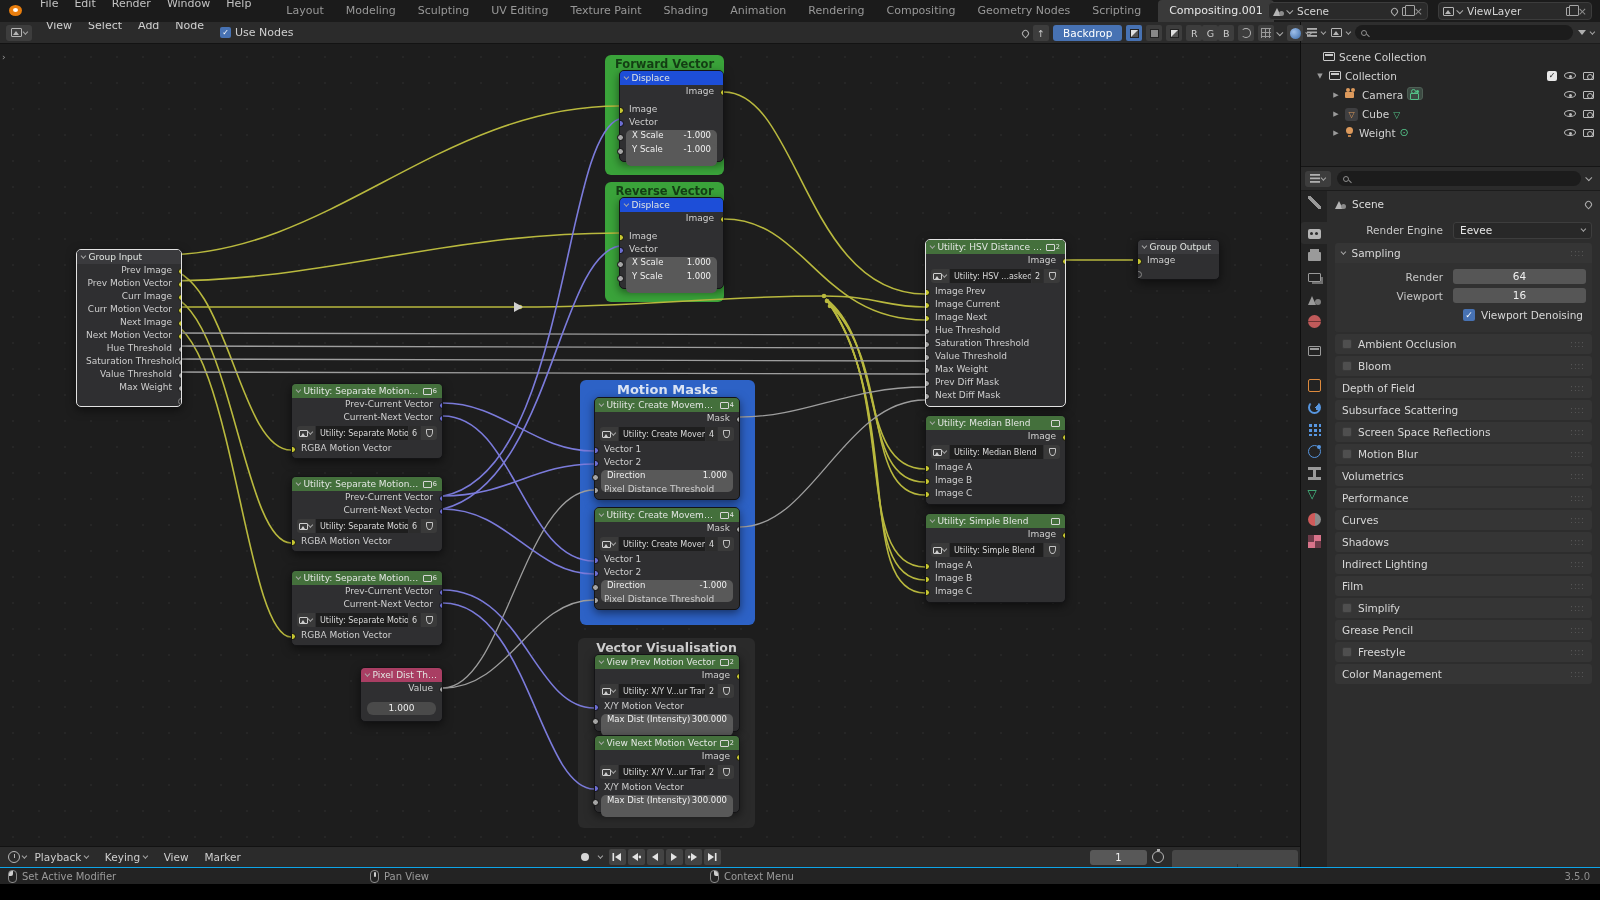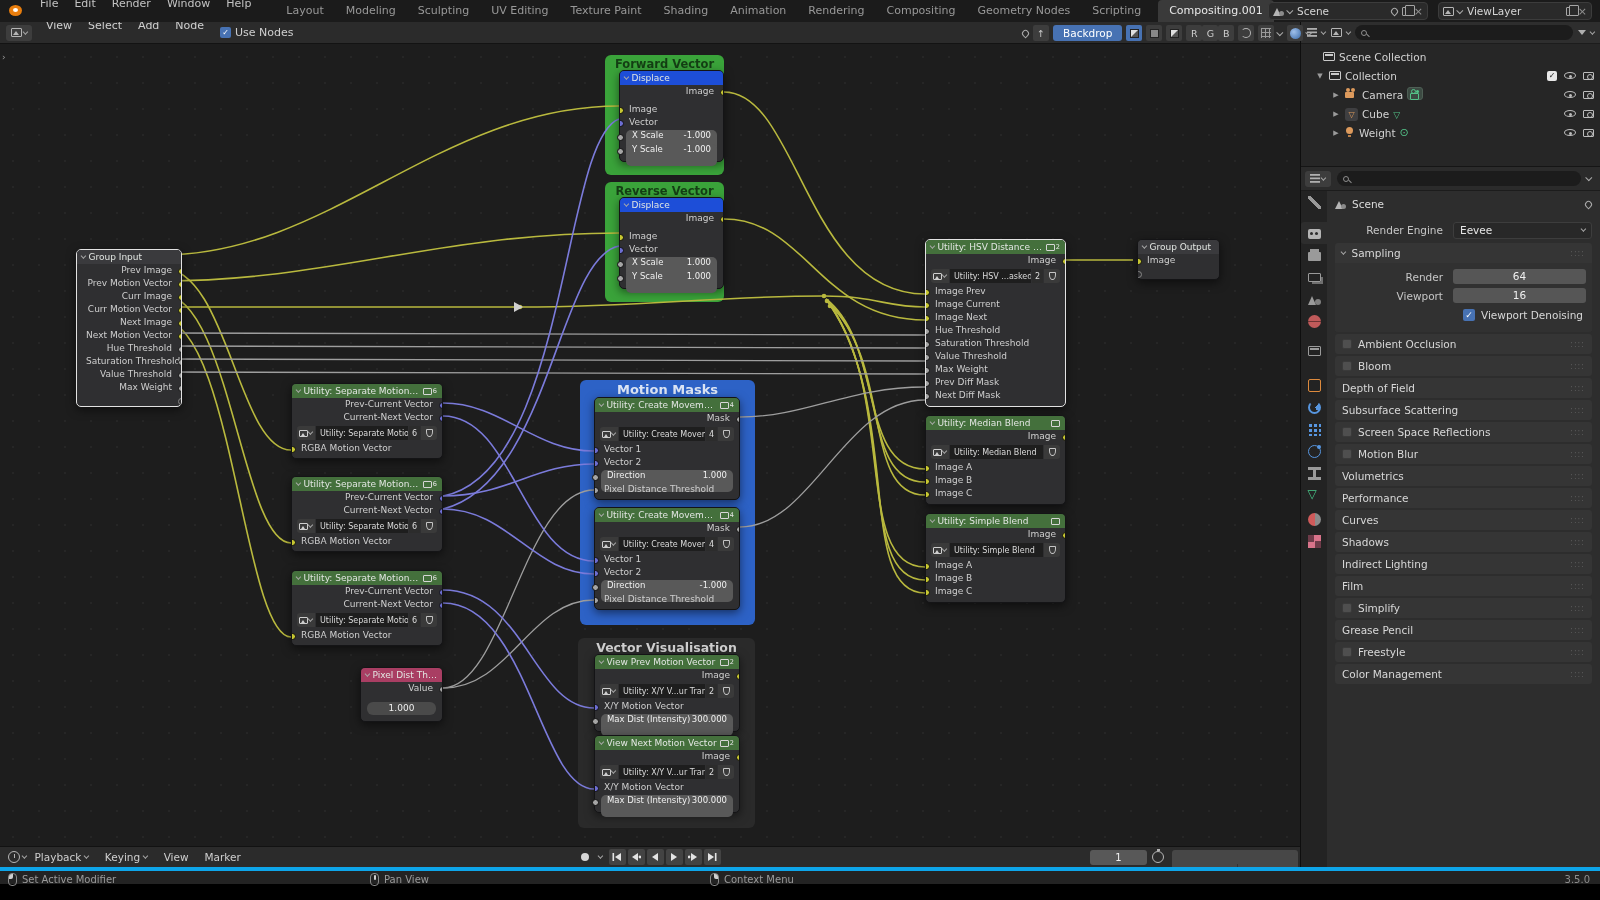--- a/index.html
+++ b/index.html
@@ -191,21 +191,21 @@
 .tbtn{width:17px;height:16px;background:#434343;border-radius:2px;display:flex;align-items:center;justify-content:center}
 .recdot{width:8px;height:8px;border-radius:50%;background:#d6d6d6}
 .framefield{position:absolute;left:1090px;top:3px;width:57px;height:15px;background:#585858;border-radius:3px;text-align:center;line-height:15px;color:#f2f2f2;font-size:10px}
 .stopwatch{position:absolute;left:1152px;top:4px;width:12px;height:12px;border:1.3px solid #b5b5b5;border-radius:50%}
 .stopwatch::after{content:"";position:absolute;left:3.5px;top:-3px;width:3px;height:2px;background:#b5b5b5}
 .startend{position:absolute;left:1172px;top:3px;width:126px;height:29px;background:#474747;border-radius:3px;display:flex;align-items:flex-end;font-size:10px;color:#e8e8e8}
 .startend .lbl{padding:0 6px}
 .startend .val{flex:1;text-align:center}
 .startend .div{width:1px;height:15px;background:#333}
 
-.statusbar{position:absolute;left:0;top:867px;width:1600px;height:17px;background:#232323;border-top:4px solid #0ea5e9;color:#9a9a9a;font-size:10px;z-index:10}
+.statusbar{position:absolute;left:0;top:867px;width:1600px;height:17px;background:#232323;border-top:1px solid #0ea5e9;color:#9a9a9a;font-size:10px;z-index:10}
 .sbitem{position:absolute;top:0;height:17px;display:flex;align-items:center;gap:5px}
 .mouse{width:9px;height:13px;border:1px solid #8a8a8a;border-radius:4px;position:relative}
 .mouse::before{content:"";position:absolute;background:#cfcfcf}
 .sbitem[data-v-button="left"] .mouse::before{left:0;top:0;width:4px;height:5px;border-radius:3px 0 2px 0}
 .sbitem[data-v-button="middle"] .mouse::before{left:2.5px;top:1px;width:2.5px;height:5px;border-radius:2px}
 .sbitem[data-v-button="right"] .mouse::before{right:0;top:0;width:4px;height:5px;border-radius:0 3px 0 2px}
 .version{position:absolute;right:10px;top:0;height:17px;line-height:17px;color:#8d8d8d}
 </style>
 </head>
 <body>

